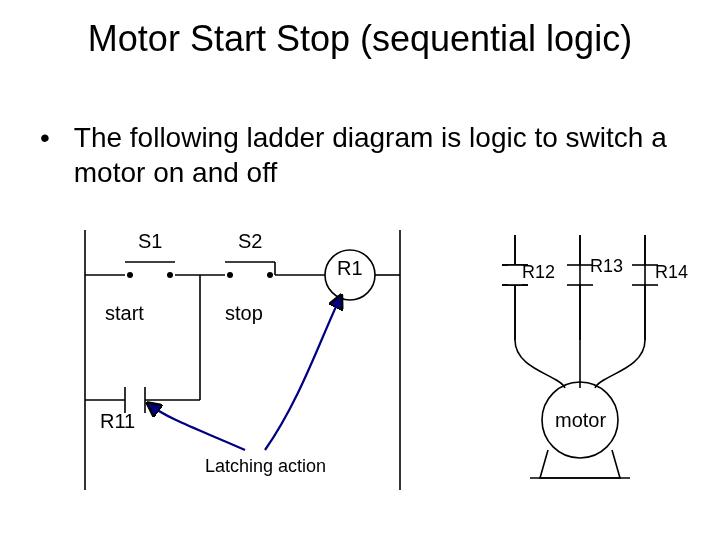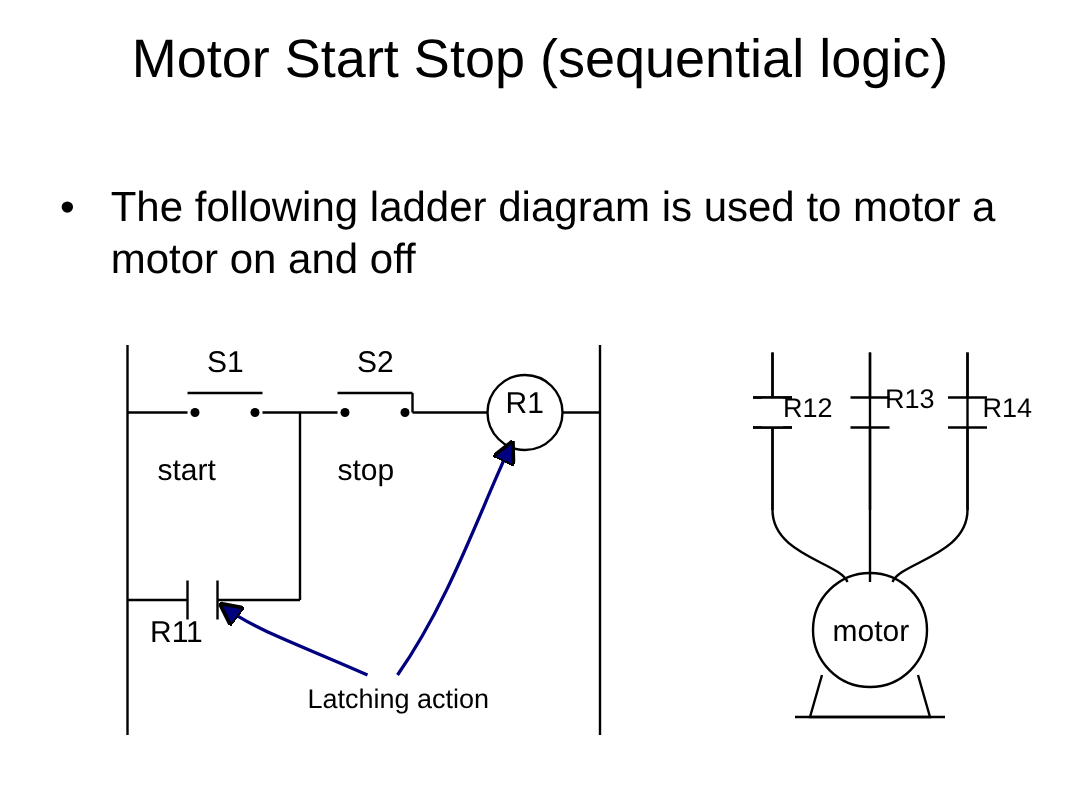--- a/index.html
+++ b/index.html
@@ -56,21 +56,21 @@
 </style>
 </head>
 <body>
 
 <div class="slide">
 
   <div class="title">Motor Start Stop (sequential logic)</div>
 
   <div class="bullet">
     <span class="dot">•</span>
-    <span class="txtwrap">The following ladder diagram is used to motor a motor on and off</span>
+    <span class="txtwrap">The following ladder diagram is logic to switch a motor on and off</span>
   </div>
 
   <svg class="diagram" viewBox="0 0 720 300">
     <g stroke="#000" stroke-width="1.6" fill="none" font-size="20">
 
       <line x1="85" y1="10" x2="85" y2="270"></line>
 
       <line x1="400" y1="10" x2="400" y2="270"></line>
 
       <line x1="85" y1="55" x2="125" y2="55"></line>

